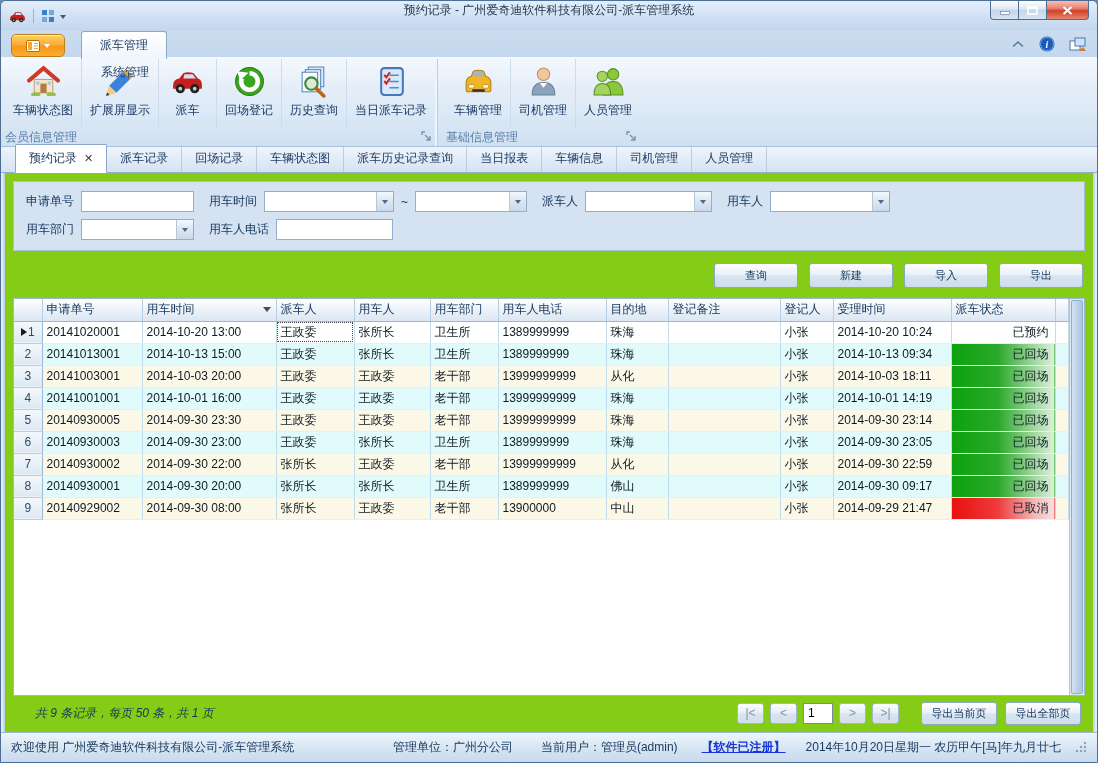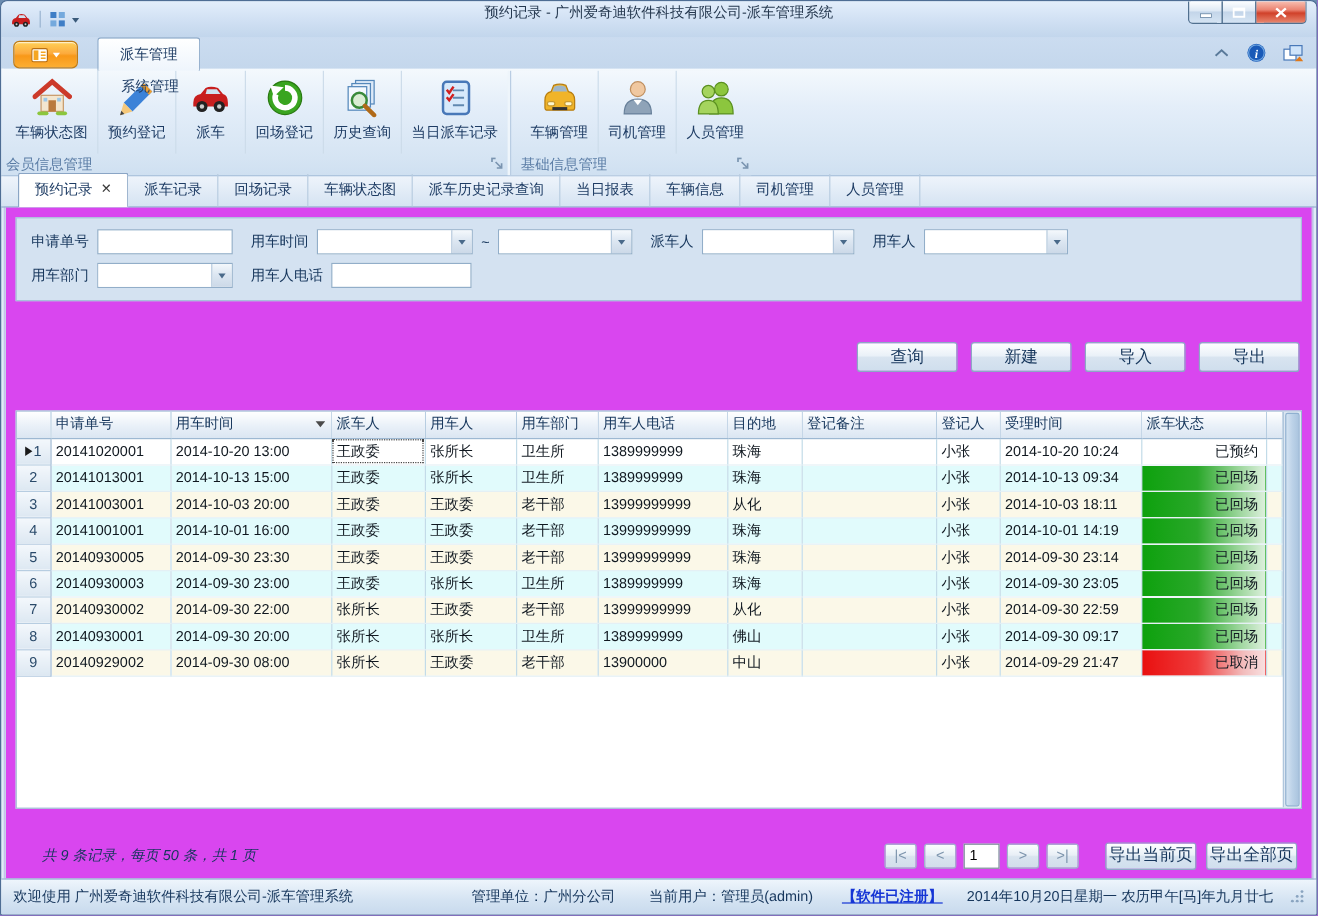--- a/index.html
+++ b/index.html
@@ -56,39 +56,39 @@
 
   
   .doc-tabs { height:26px; flex:none; display:flex; align-items:flex-end; padding:0 0 0 14px;
               background:linear-gradient(#eef4fb,#d5e3f2); border-bottom:1px solid #93afce; }
   .dtab { padding:5px 13px 5px; color:#1e3c64; display:flex; align-items:center; gap:7px; border-right:1px solid #b9cde0; }
   .dtab.active { background:#fff; border:1px solid #8aa5c5; border-bottom:1px solid #fff; margin-bottom:-1px;
                  border-radius:2px 2px 0 0; }
   .dtab .x { font-weight:bold; color:#3a3a3a; font-size:11px; line-height:1; }
 
   
-  .page { flex:1; display:flex; flex-direction:column; background:#d946ef; margin:0 3px;
-          border-left:1px solid #c2d4e6; border-right:1px solid #c2d4e6; overflow:hidden;gap:22px; }
+  .page { flex:1; display:flex; flex-direction:column; background:#84cc16; margin:0 3px;
+          border-left:1px solid #c2d4e6; border-right:1px solid #c2d4e6; overflow:hidden; }
 
   .filter-panel { flex:none; margin:8px 8px 0; border:1px solid #a7c0da; background:#d4e2f1; padding:8px 12px 9px; }
   .f-row { display:flex; align-items:center; height:23px; }
   .f-row + .f-row { margin-top:5px; }
   .f-label { color:#16365c; margin:0 7px 0 0; white-space:nowrap; }
   .f-field { display:flex; align-items:center; }
   .f-field + .f-field { margin-left:15px; }
   .f-field.tilde { margin-left:7px; }
   .tbox { height:21px; border:1px solid #92aec9; background:#fff; font-size:12px; padding:0 4px; font-family:inherit; }
   .combo { display:flex; height:21px; border:1px solid #92aec9; background:#fff; }
   .combo input { border:none; outline:none; flex:1; min-width:0; font-size:12px; padding:0 3px; font-family:inherit; }
   .combo .drop { width:17px; flex:none; border-left:1px solid #b3c8dc; display:flex; align-items:center; justify-content:center;
                  background:linear-gradient(#f4f8fc,#dde7f2 45%,#ccd9e8); }
   .combo .drop .caret { margin-top:3px; border-top-color:#4a6a8a; }
 
   .actions { flex:none; display:flex; justify-content:flex-end; gap:11px; padding:12px 10px 6px; }
-  .btn { min-width:84px; height:25px; border:1px solid #8da8c5; border-radius:3px; color:#16365c; font-size:14px;
+  .btn { min-width:84px; height:25px; border:1px solid #8da8c5; border-radius:3px; color:#16365c; font-size:11px;
          display:flex; align-items:center; justify-content:center; font-family:inherit;
          background:linear-gradient(#fefeff,#eaf1f8 45%,#d8e4f0 52%,#cfdeed); }
   .btn.small { min-width:76px; height:23px; }
 
   
   .grid-wrap { flex:1; margin:4px 8px 0; border:1px solid #9db8d2; background:#fff; position:relative; overflow:hidden; }
   table { border-collapse:collapse; table-layout:fixed; width:calc(100% - 15px); }
   th { height:22px; font-weight:normal; text-align:left; color:#16365c; padding:0 4px; white-space:nowrap; overflow:hidden;
        background:linear-gradient(#ffffff,#e9f0f8 55%,#dbe6f2); border-right:1px solid #b7cde1; border-bottom:1px solid #9db8d2;
        position:relative; }
@@ -235,21 +235,21 @@
           </div>
           <div class="rbtn">
             <span class="ricon">
               <svg viewBox="0 0 32 32">
                 <polygon points="21,4 28,11 12,27 5,20" fill="#3b82d8"></polygon>
                 <polygon points="21,4 28,11 25.5,13.5 18.5,6.5" fill="#f0a030"></polygon>
                 <polygon points="5,20 12,27 2,30" fill="#f5c87a"></polygon>
                 <polygon points="2,30 5.5,29 3,26.5" fill="#444"></polygon>
               </svg>
             </span>
-            <span class="rlabel">预约登记</span>
+            <span class="rlabel">扩展屏显示</span>
           </div>
           <div class="rbtn">
             <span class="ricon">
               <svg viewBox="0 0 32 32">
                 <path d="M2 20 Q2 14 8 13 L12 8 Q16 6 22 8 L26 13 Q30 14 30 20 L30 23 L2 23 Z" fill="#c81e1e"></path>
                 <path d="M13 9 L21 9 L24 13 L12 13 Z" fill="#cfe2f0"></path>
                 <circle cx="9" cy="23" r="4.5" fill="#222"></circle>
                 <circle cx="23" cy="23" r="4.5" fill="#222"></circle>
                 <circle cx="9" cy="23" r="1.8" fill="#ccc"></circle>
                 <circle cx="23" cy="23" r="1.8" fill="#ccc"></circle>

